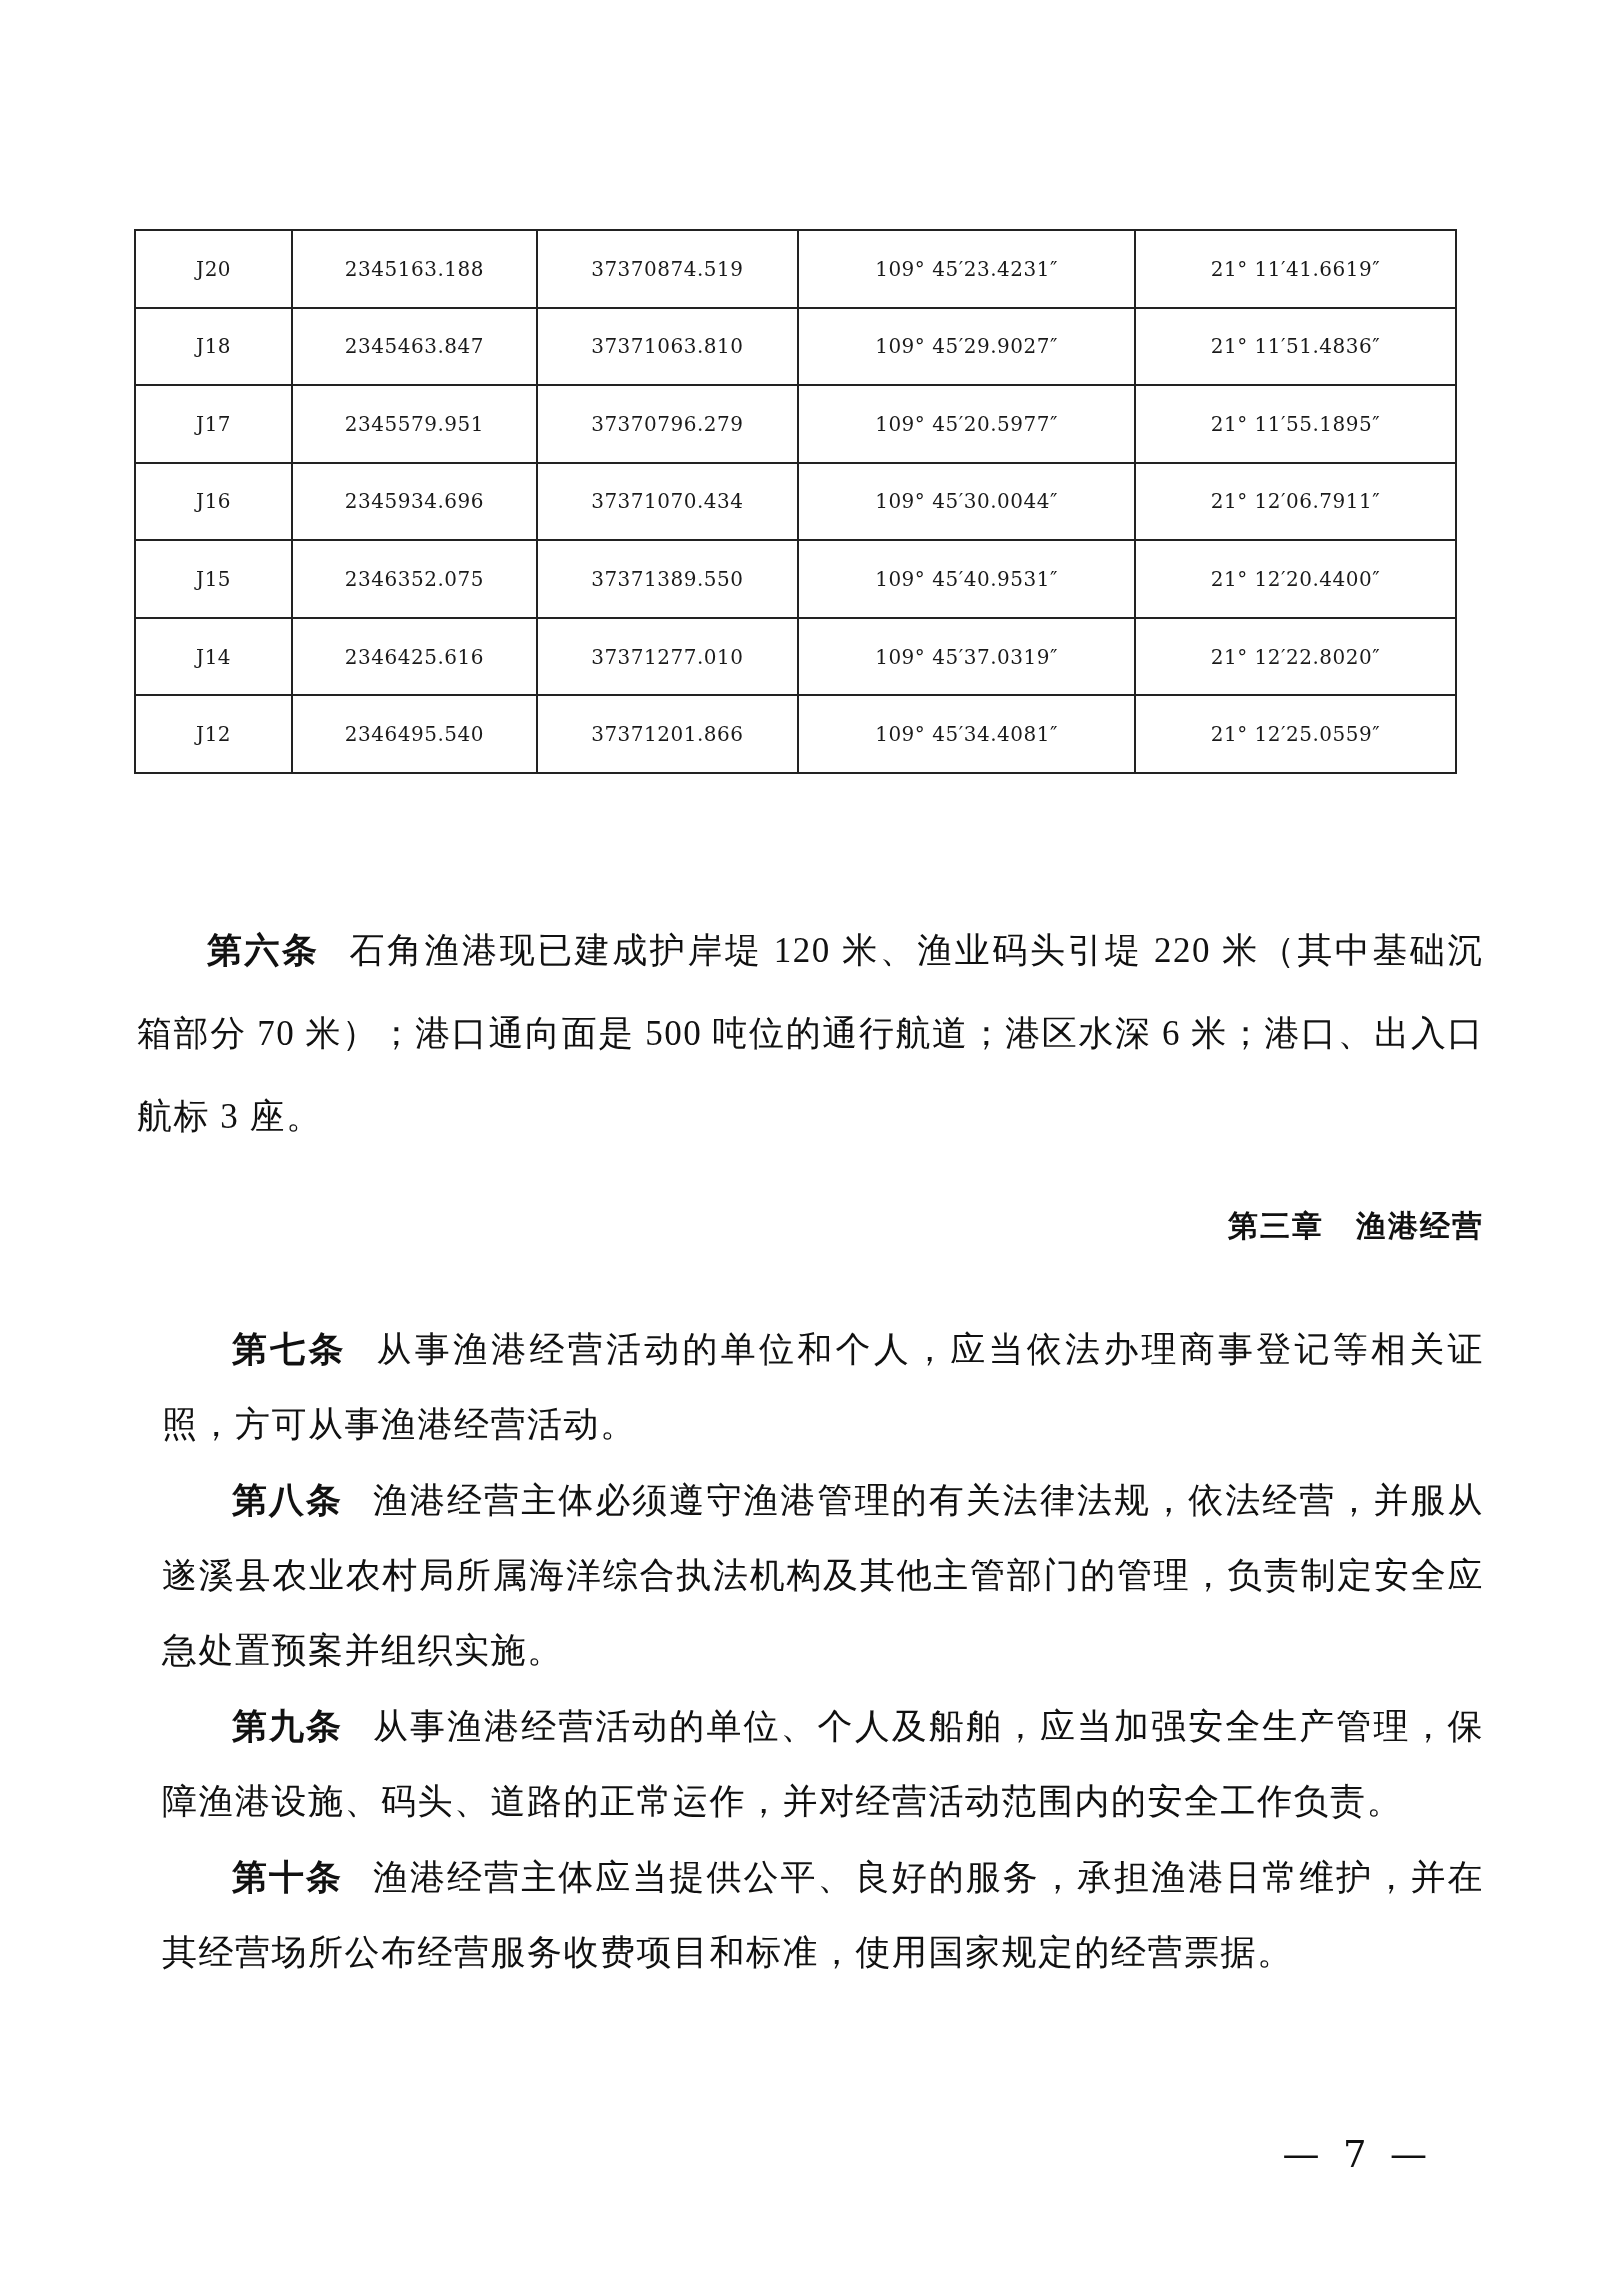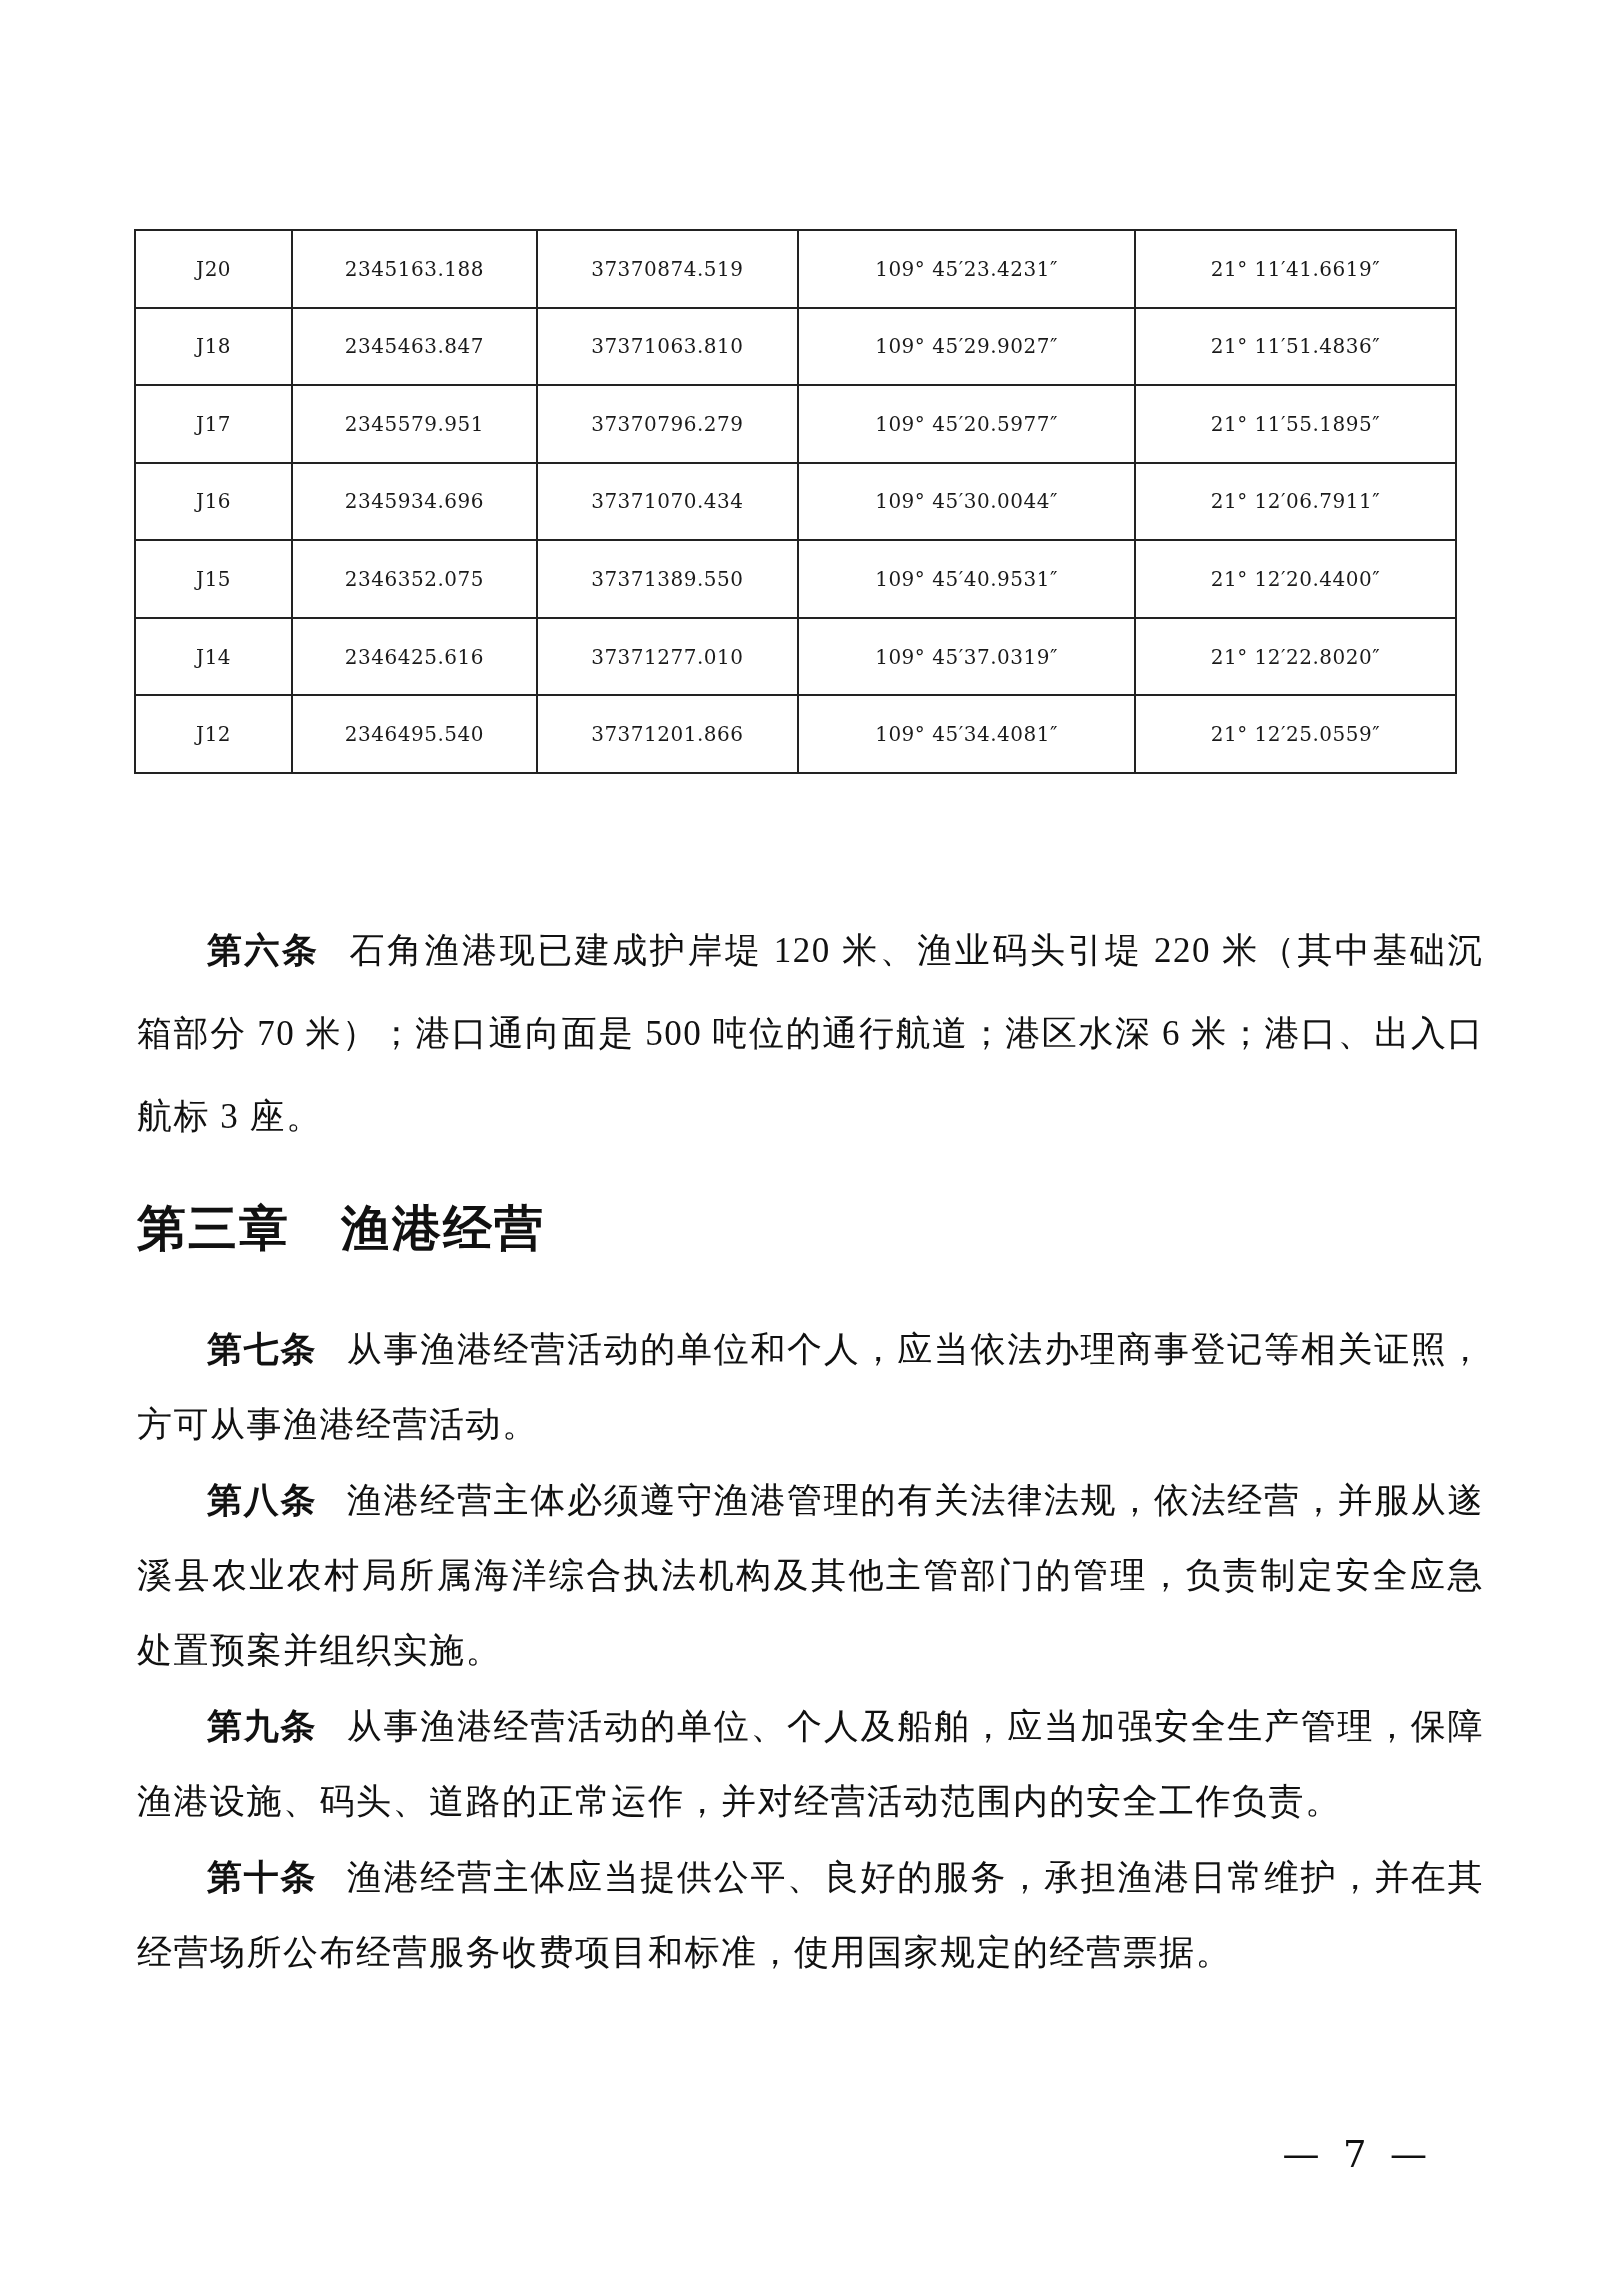--- a/index.html
+++ b/index.html
@@ -30,30 +30,30 @@
   }
   
   .para-block { position:absolute; left:137px; width:1347px; }
   .blk-a { top:908px; }
   .blk-b { top:1311px; }
   p.article {
     margin:0; text-indent:2em; text-align:justify;
     font-size:35px; letter-spacing:1.5px;
   }
   .blk-a p.article { line-height:83px; }
-  .blk-b p.article { line-height:75px; }
+  .blk-b p.article { line-height:75px;margin-left:25px; }
   .art-label {
     font-family:"Liberation Sans","DejaVu Sans",sans-serif;
     font-weight:bold; margin-right:0.85em;
   }
   .chapter {
     position:absolute; top:1198px; left:137px; width:1347px;
-    text-align:left;
-    font-family:Liberation Serif, serif;
-    font-weight:bold; font-size:49px; line-height:61px;
+    text-align:right;
+    font-family:Liberation Mono, monospace;
+    font-weight:bold; font-size:30px; line-height:61px;
     letter-spacing:2px;
   }
   .page-number {
     position:absolute; top:2133px; right:188px;
     font-size:37px; letter-spacing:5.9px;
     font-family:"DejaVu Serif","Liberation Serif",serif;
   }
 </style>
 </head>
 <body>

